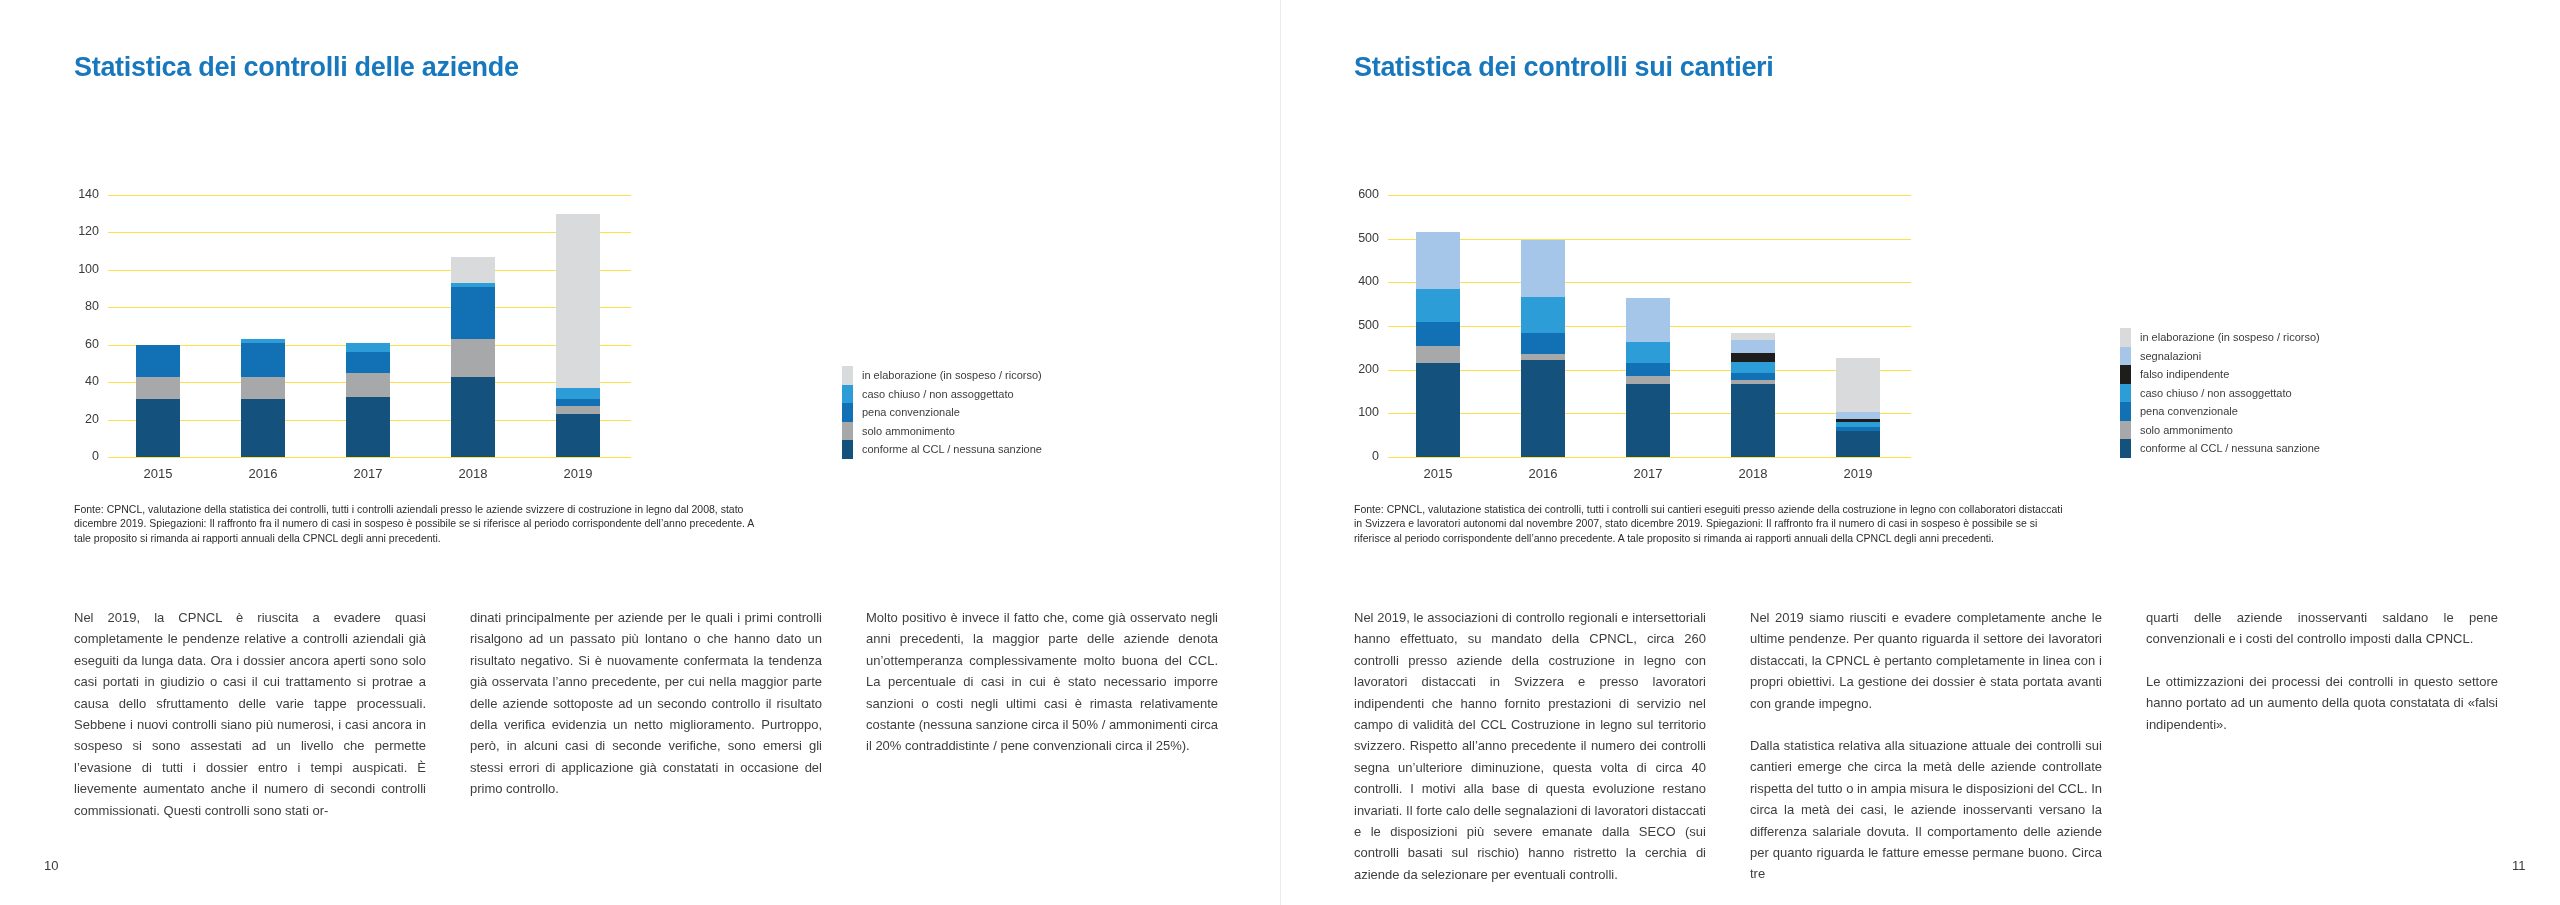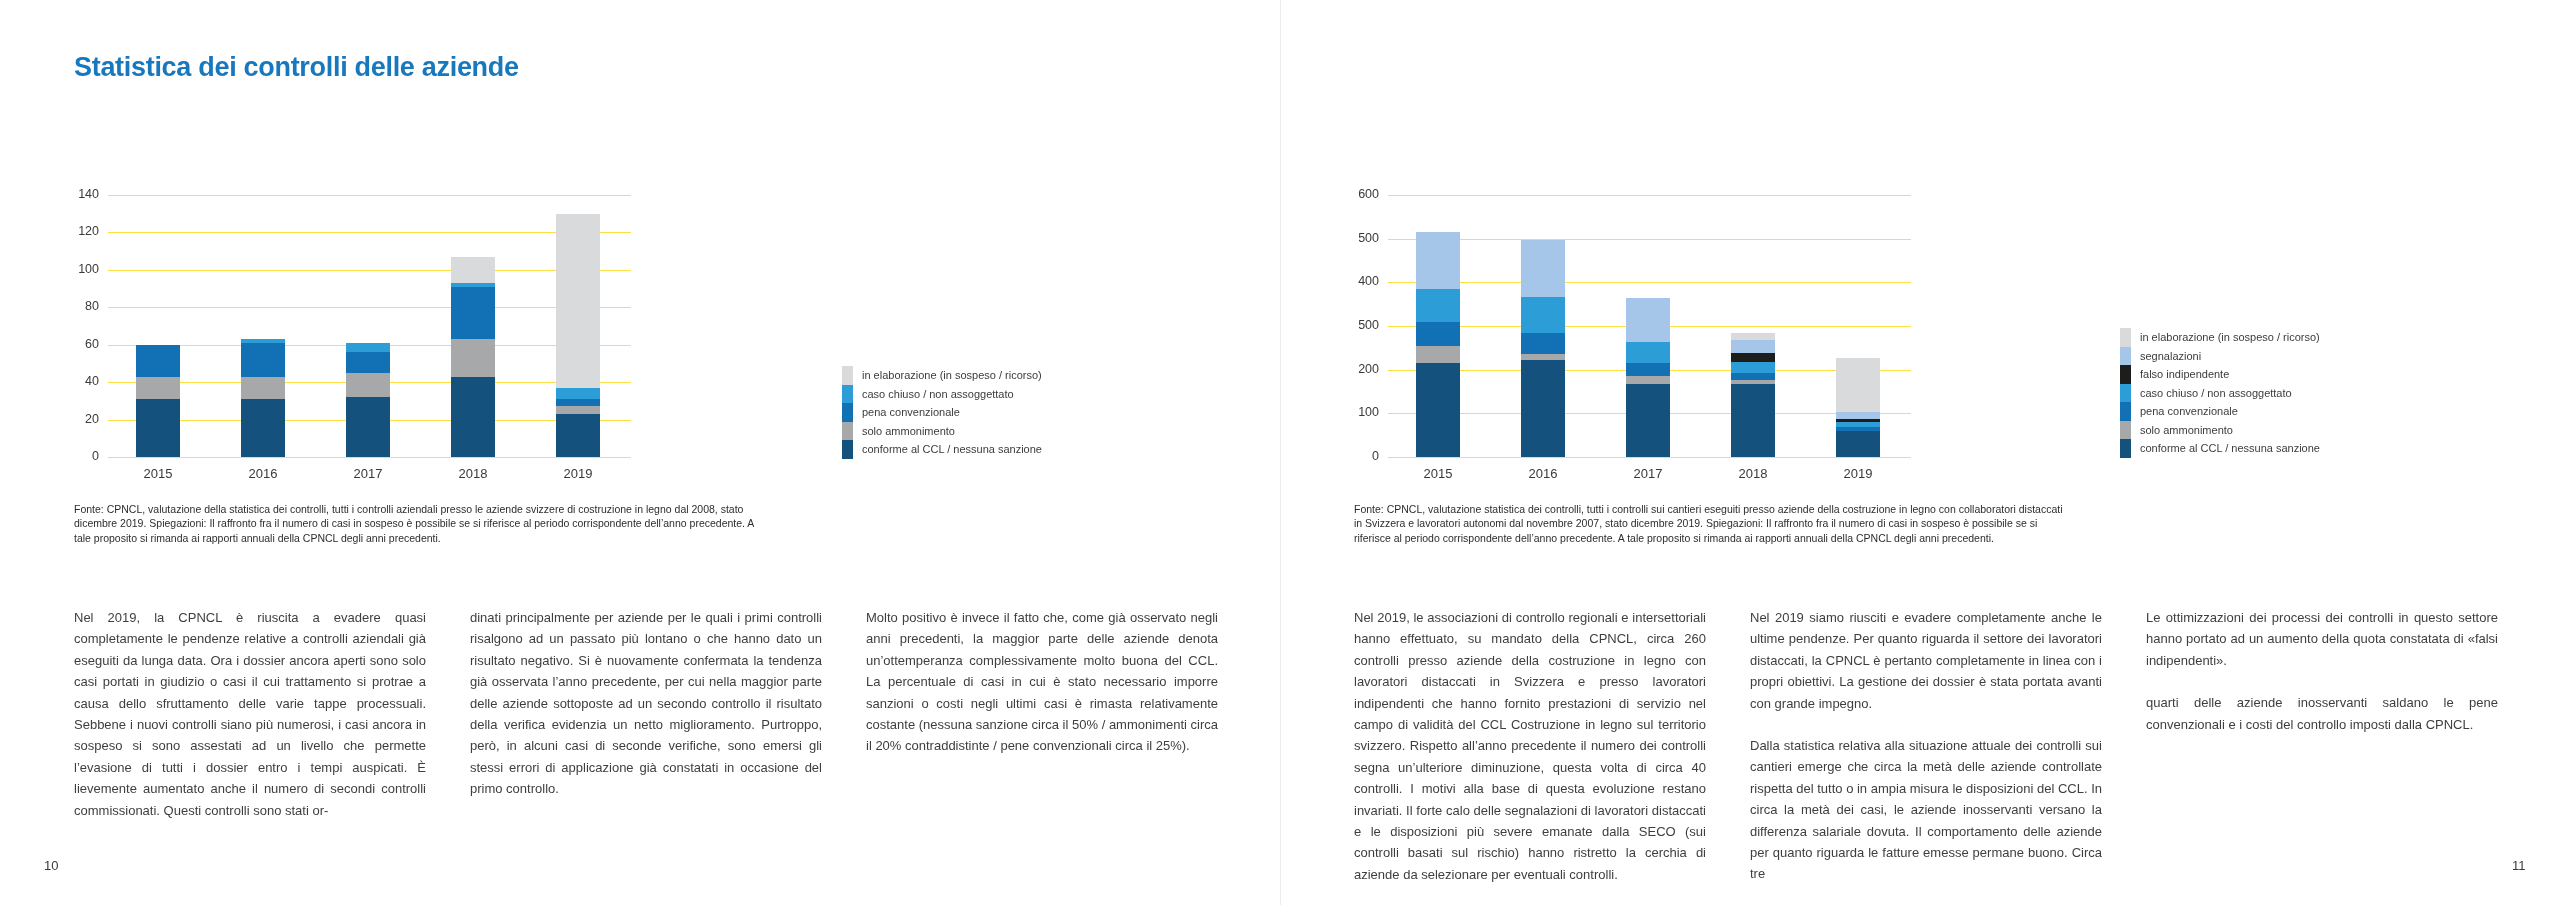--- a/index.html
+++ b/index.html
@@ -125,20 +125,21 @@
     <div class="col col-2">
         <p>dinati principalmente per aziende per le quali i primi controlli risalgono ad un passato più lontano o che hanno dato un risultato negativo. Si è nuovamente confermata la tendenza già osservata l’anno precedente, per cui nella maggior parte delle aziende sottoposte ad un secondo controllo il risultato della verifica evidenzia un netto miglioramento. Purtroppo, però, in alcuni casi di seconde verifiche, sono emersi gli stessi errori di applicazione già constatati in occasione del primo controllo.</p>
       </div>
     <div class="col col-3">
         <p>Molto positivo è invece il fatto che, come già osservato negli anni precedenti, la maggior parte delle aziende denota un’ottemperanza complessivamente molto buona del CCL. La percentuale di casi in cui è stato necessario imporre sanzioni o costi negli ultimi casi è rimasta relativamente costante (nessuna sanzione circa il 50% / ammonimenti circa il 20% contraddistinte / pene convenzionali circa il 25%).</p>
       </div>
     <div class="pagenum pn-left">10</div>
   </div>
 
   <div class="page right">
+    <div class="title">Statistica dei controlli sui cantieri</div>
     <div class="chart">
         <div class="gridline" style="top: 262px;">
           <span class="ytick">0</span>
         </div>
         <div class="gridline" style="top: 218.333px;">
           <span class="ytick">100</span>
         </div>
         <div class="gridline" style="top: 174.667px;">
           <span class="ytick">200</span>
         </div>
@@ -220,20 +221,20 @@
       </div>
     <div class="footnote">Fonte: CPNCL, valutazione statistica dei controlli, tutti i controlli sui cantieri eseguiti presso aziende della costruzione in legno con collaboratori distaccati in Svizzera e lavoratori autonomi dal novembre 2007, stato dicembre 2019. Spiegazioni: Il raffronto fra il numero di casi in sospeso è possibile se si riferisce al periodo corrispondente dell’anno precedente. A tale proposito si rimanda ai rapporti annuali della CPNCL degli anni precedenti.</div>
     <div class="col col-1">
         <p>Nel 2019, le associazioni di controllo regionali e intersettoriali hanno effettuato, su mandato della CPNCL, circa 260 controlli presso aziende della costruzione in legno con lavoratori distaccati in Svizzera e presso lavoratori indipendenti che hanno fornito prestazioni di servizio nel campo di validità del CCL Costruzione in legno sul territorio svizzero. Rispetto all’anno precedente il numero dei controlli segna un’ulteriore diminuzione, questa volta di circa 40 controlli. I motivi alla base di questa evoluzione restano invariati. Il forte calo delle segnalazioni di lavoratori distaccati e le disposizioni più severe emanate dalla SECO (sui controlli basati sul rischio) hanno ristretto la cerchia di aziende da selezionare per eventuali controlli.</p>
       </div>
     <div class="col col-2">
         <p>Nel 2019 siamo riusciti e evadere completamente anche le ultime pendenze. Per quanto riguarda il settore dei lavoratori distaccati, la CPNCL è pertanto completamente in linea con i propri obiettivi. La gestione dei dossier è stata portata avanti con grande impegno.</p>
         <p>Dalla statistica relativa alla situazione attuale dei controlli sui cantieri emerge che circa la metà delle aziende controllate rispetta del tutto o in ampia misura le disposizioni del CCL. In circa la metà dei casi, le aziende inosservanti versano la differenza salariale dovuta. Il comportamento delle aziende per quanto riguarda le fatture emesse permane buono. Circa tre</p>
       </div>
     <div class="col col-3">
+        <p>quarti delle aziende inosservanti saldano le pene convenzionali e i costi del controllo imposti dalla CPNCL.</p>
         <p>Le ottimizzazioni dei processi dei controlli in questo settore hanno portato ad un aumento della quota constatata di «falsi indipendenti».</p>
-        <p>quarti delle aziende inosservanti saldano le pene convenzionali e i costi del controllo imposti dalla CPNCL.</p>
       </div>
     <div class="pagenum pn-right">11</div>
   </div>
 
   <div class="seam"></div>
 </div>
 
 </body></html>

